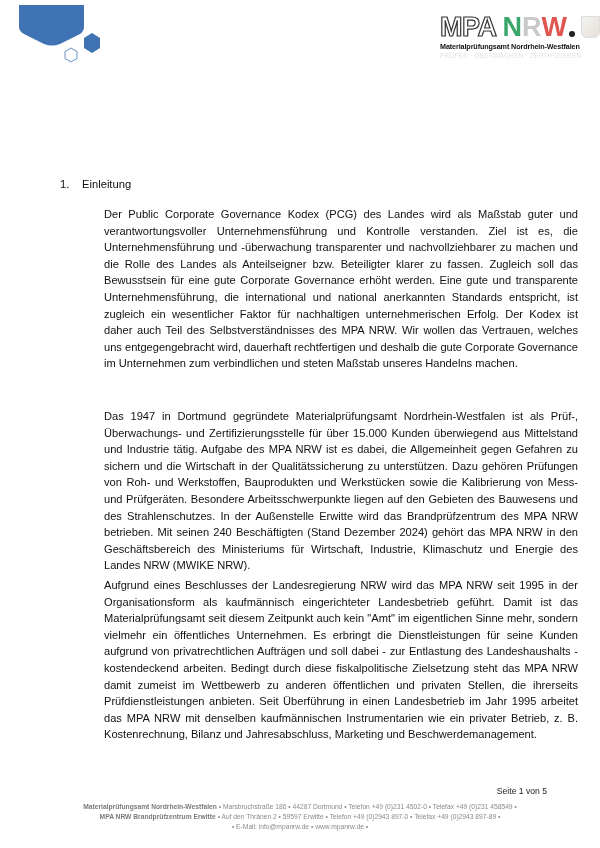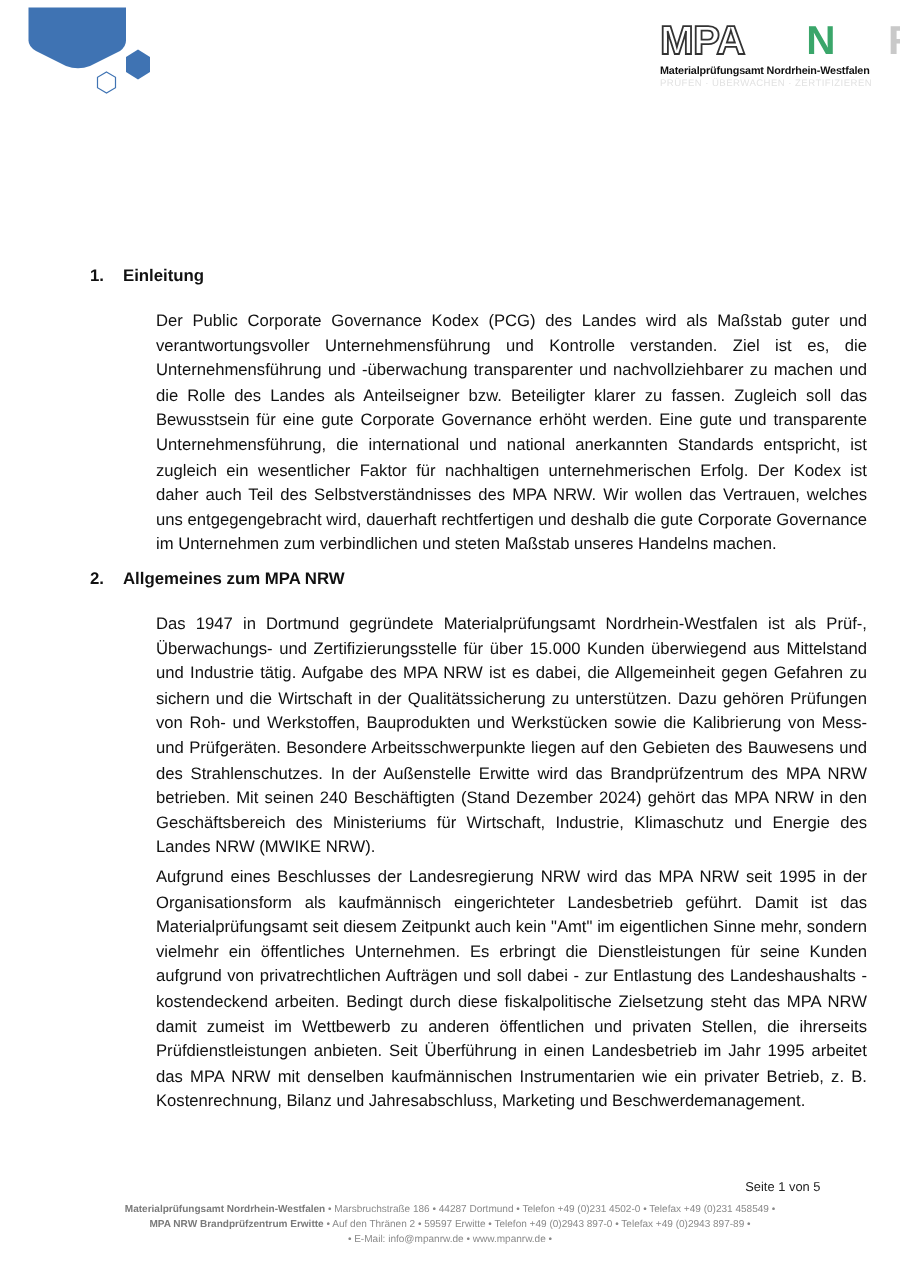--- a/index.html
+++ b/index.html
@@ -5,36 +5,36 @@
   html, body { margin: 0; padding: 0; background: #ffffff; }
   body { width: 600px; height: 848px; position: relative; overflow: hidden;
          font-family: "Liberation Sans", sans-serif; color: #111; }
   .page { position: absolute; left: 0; top: 0; width: 600px; height: 848px; background: #fff; }
 
   
   .deco { position: absolute; left: 0; top: 0; width: 120px; height: 70px; }
 
   
   .logo { position: absolute; left: 440px; top: 14px; width: 160px; height: 50px; }
-  .logo-row { display: flex; align-items: flex-end; height: 26px; gap: 35px; }
+  .logo-row { display: flex; align-items: flex-end; height: 26px; }
   .logo-mpa { font-family: "Liberation Sans", sans-serif; font-weight: bold; font-size: 27px;
               letter-spacing: -0.5px; color: #fff; -webkit-text-stroke: 1.2px #333; line-height: 26px; }
   .logo-n { font-weight: bold; font-size: 27px; color: #3aa66a; line-height: 26px; margin-left: 6px; }
   .logo-r { font-weight: bold; font-size: 27px; color: #c9c9c9; line-height: 26px; }
   .logo-w { font-weight: bold; font-size: 27px; color: #e05550; line-height: 26px; }
   .logo-dot { width: 6px; height: 6px; border-radius: 50%; background: #222; margin: 0 3px 3px 2px; }
   .logo-crest { width: 18px; height: 20px; border: 1px solid #ddd; margin-left: 3px; margin-bottom: 2px;
                 background: linear-gradient(135deg, #f3f3f3, #e6e0d6); border-radius: 0 0 6px 6px; }
   .logo-sub { font-size: 7.2px; font-weight: bold; color: #111; margin-top: 2px; white-space: nowrap; letter-spacing: -0.1px; }
   .logo-tag { font-size: 6.4px; color: #e2e2e2; margin-top: 1px; white-space: nowrap; letter-spacing: 0.3px; }
 
   .title { position: absolute; left: 0; width: 600px; top: 119px; text-align: center;
            font-family: "Liberation Sans", sans-serif; font-weight: bold; font-size: 14.6px; color: #111; }
 
-  .heading { position: absolute; left: 60px; font-weight: bold; font-size: 11.2px; color: #111; }
+  .heading { position: absolute; left: 60px; font-weight: normal; font-size: 11.2px; color: #111; }
   .heading .num { display: inline-block; width: 22px; }
 
   .para { position: absolute; left: 76px; width: 474px; font-size: 11.1px; line-height: 16.6px;
           text-align: justify; color: #111; margin-left: 28px; }
 
   .pagenum { position: absolute; right: 53px; top: 786px; font-size: 8.6px; font-weight: normal; color: #222; }
 
   .footer { position: absolute; left: 0; width: 600px; top: 802px; text-align: center;
             font-size: 6.7px; line-height: 10.2px; color: #8a8a8a; white-space: nowrap; }
   .footer b { color: #7a7a7a; }
@@ -63,23 +63,20 @@
     <div class="logo-tag">PRÜFEN · ÜBERWACHEN · ZERTIFIZIEREN</div>
   </div>
 
 
   <div class="heading" style="top:178px;">
     <span class="num">1.</span><span>Einleitung</span>
   </div>
 
   <div class="para" style="top:206px;">Der Public Corporate Governance Kodex (PCG) des Landes wird als Maßstab guter und verantwortungsvoller Unternehmensführung und Kontrolle verstanden. Ziel ist es, die Unternehmensführung und -überwachung transparenter und nachvollziehbarer zu machen und die Rolle des Landes als Anteilseigner bzw. Beteiligter klarer zu fassen. Zugleich soll das Bewusstsein für eine gute Corporate Governance erhöht werden. Eine gute und transparente Unternehmensführung, die international und national anerkannten Standards entspricht, ist zugleich ein wesentlicher Faktor für nachhaltigen unternehmerischen Erfolg. Der Kodex ist daher auch Teil des Selbstverständnisses des MPA NRW. Wir wollen das Vertrauen, welches uns entgegengebracht wird, dauerhaft rechtfertigen und deshalb die gute Corporate Governance im Unternehmen zum verbindlichen und steten Maßstab unseres Handelns machen.</div>
 
-  <div class="heading" style="top:380px;">
-    <span class="num">2.</span><span>Allgemeines zum MPA NRW</span>
-  </div>
 
   <div class="para" style="top:408px;">Das 1947 in Dortmund gegründete Materialprüfungsamt Nordrhein-Westfalen ist als Prüf-, Überwachungs- und Zertifizierungsstelle für über 15.000 Kunden überwiegend aus Mittelstand und Industrie tätig. Aufgabe des MPA NRW ist es dabei, die Allgemeinheit gegen Gefahren zu sichern und die Wirtschaft in der Qualitätssicherung zu unterstützen. Dazu gehören Prüfungen von Roh- und Werkstoffen, Bauprodukten und Werkstücken sowie die Kalibrierung von Mess- und Prüfgeräten. Besondere Arbeitsschwerpunkte liegen auf den Gebieten des Bauwesens und des Strahlenschutzes. In der Außenstelle Erwitte wird das Brandprüfzentrum des MPA NRW betrieben. Mit seinen 240 Beschäftigten (Stand Dezember 2024) gehört das MPA NRW in den Geschäftsbereich des Ministeriums für Wirtschaft, Industrie, Klimaschutz und Energie des Landes NRW (MWIKE NRW).</div>
 
   <div class="para" style="top:577px;">Aufgrund eines Beschlusses der Landesregierung NRW wird das MPA NRW seit 1995 in der Organisationsform als kaufmännisch eingerichteter Landesbetrieb geführt. Damit ist das Materialprüfungsamt seit diesem Zeitpunkt auch kein "Amt" im eigentlichen Sinne mehr, sondern vielmehr ein öffentliches Unternehmen. Es erbringt die Dienstleistungen für seine Kunden aufgrund von privatrechtlichen Aufträgen und soll dabei - zur Entlastung des Landeshaushalts - kostendeckend arbeiten. Bedingt durch diese fiskalpolitische Zielsetzung steht das MPA NRW damit zumeist im Wettbewerb zu anderen öffentlichen und privaten Stellen, die ihrerseits Prüfdienstleistungen anbieten. Seit Überführung in einen Landesbetrieb im Jahr 1995 arbeitet das MPA NRW mit denselben kaufmännischen Instrumentarien wie ein privater Betrieb, z. B. Kostenrechnung, Bilanz und Jahresabschluss, Marketing und Beschwerdemanagement.</div>
 
   <div class="pagenum">Seite 1 von 5</div>
 
   <div class="footer">
     <div><b>Materialprüfungsamt Nordrhein-Westfalen</b><span> • Marsbruchstraße 186 • 44287 Dortmund • Telefon +49 (0)231 4502-0 • Telefax +49 (0)231 458549 •</span></div>
     <div><b>MPA NRW Brandprüfzentrum Erwitte</b><span> • Auf den Thränen 2 • 59597 Erwitte • Telefon +49 (0)2943 897-0 • Telefax +49 (0)2943 897-89 •</span></div>

